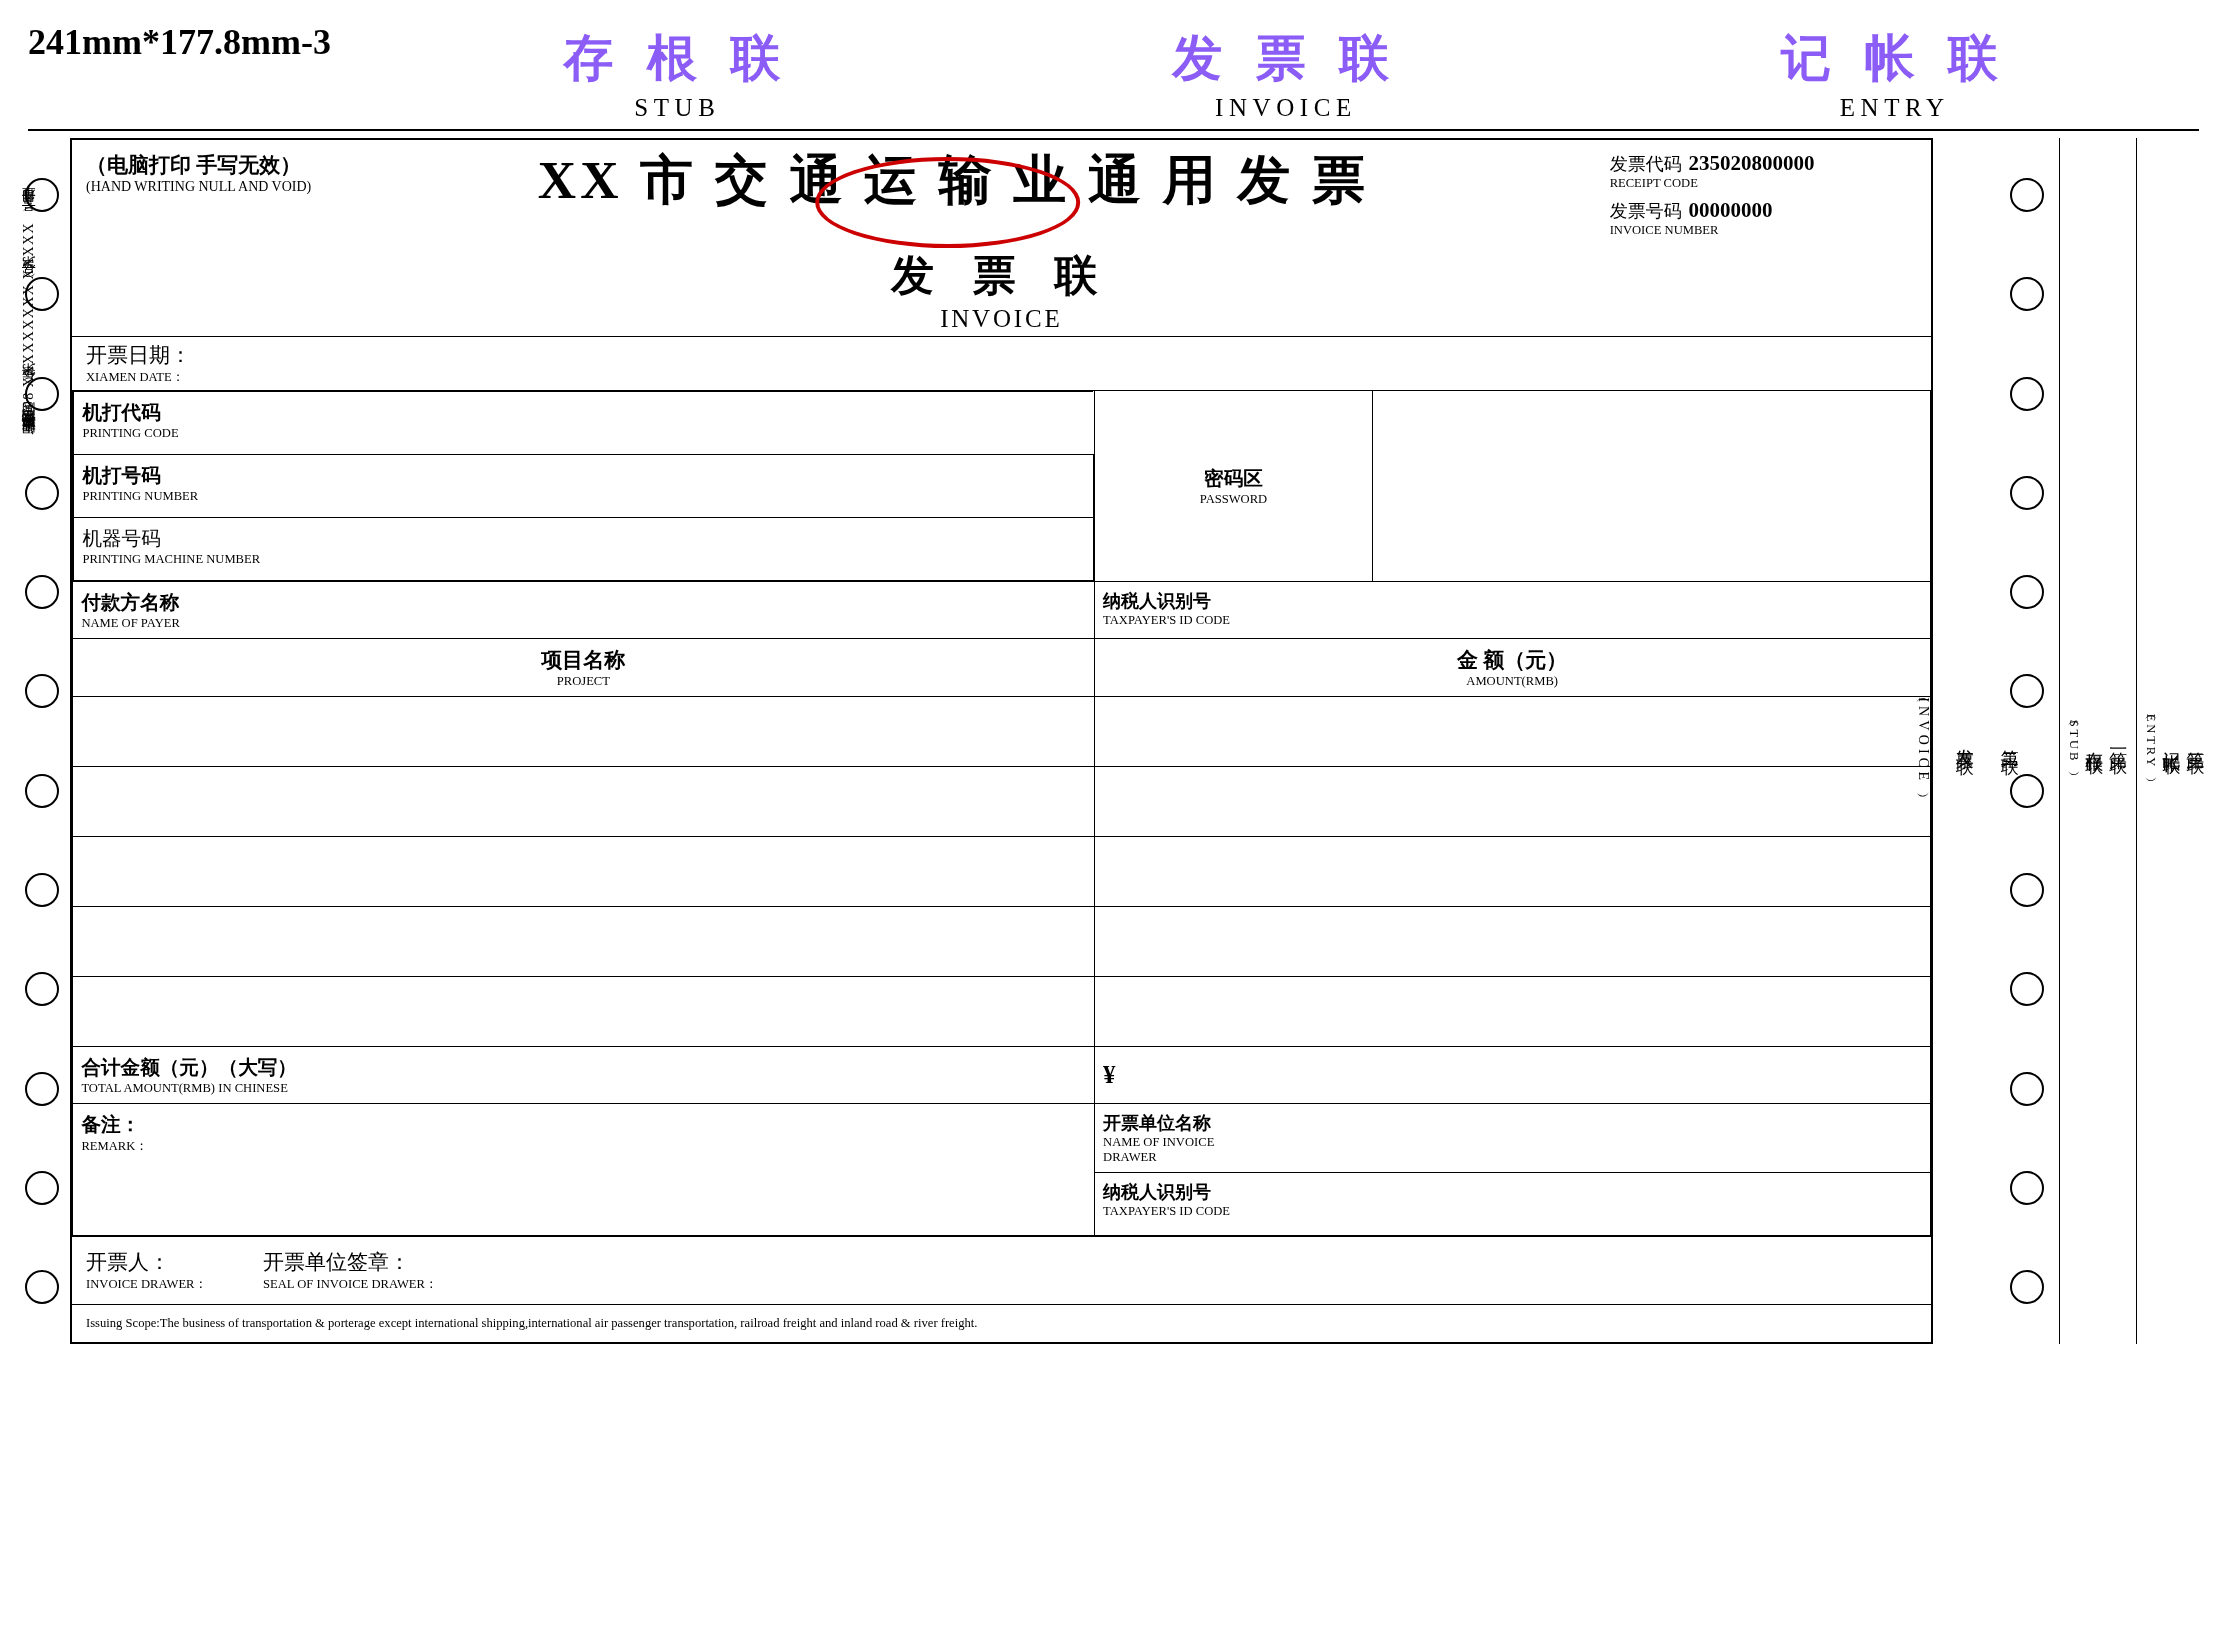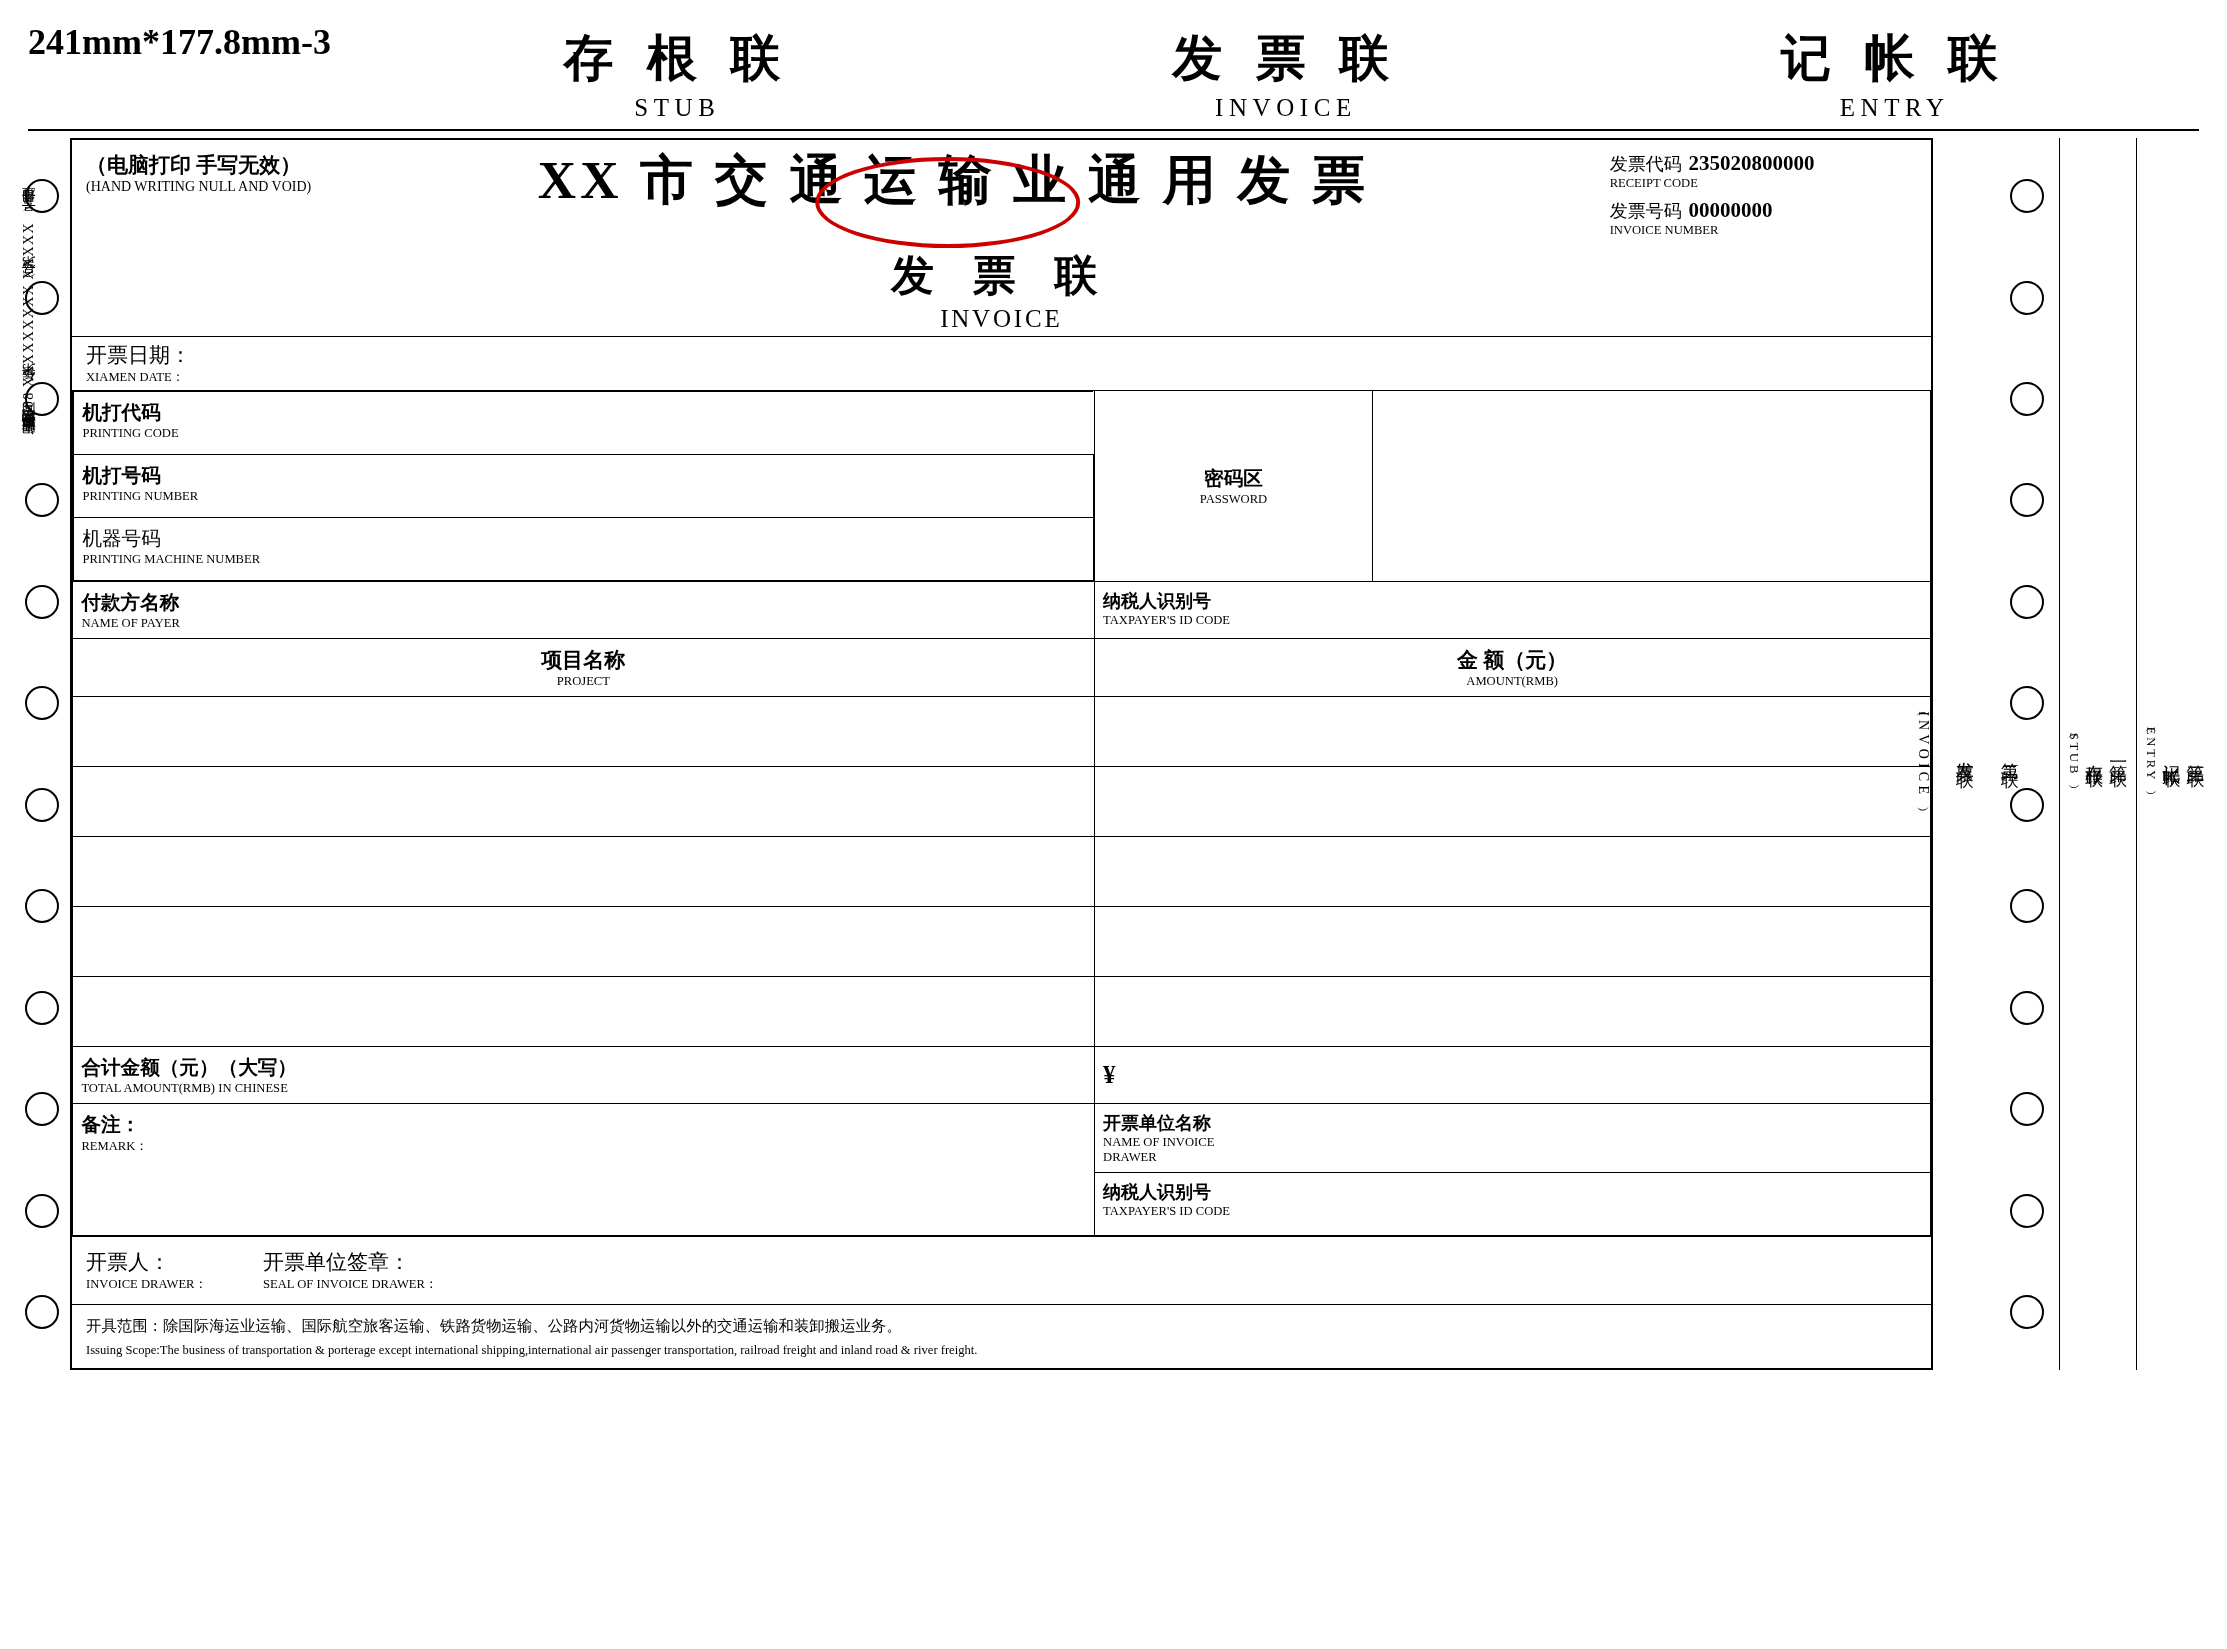--- a/index.html
+++ b/index.html
@@ -43,21 +43,21 @@
       padding-top: 3.5px;
     }
 
     .header-section {
       text-align: center;
     }
 
     .header-section .chinese {
       font-size: 50px;
       font-weight: bold;
-      color: #000000;
+      color: #8b5cf6;
       letter-spacing: 10.5px;
       display: block;
     }
 
     .header-section .english {
       font-size: 25px;
       color: #000;
       letter-spacing: 5.6px;
       display: block;
       margin-top: 2.8px;
@@ -298,21 +298,20 @@
           <span style="font-size:21px;">开票人：</span>
           <span style="font-size:12.6px; display:block;">INVOICE DRAWER：</span>
         </div>
         <div>
           <span style="font-size:21px;">开票单位签章：</span>
           <span style="font-size:12.6px; display:block;">SEAL OF INVOICE DRAWER：</span>
         </div>
       </div>
 
       <div style="padding:8.4px 14px; border-top:1.4px solid #000;">
-        <div style="font-size:15.4px; line-height:1.7;">开具范围：除国际海运业运输、国际航空旅客运输、铁路货物运输、公路内河货物运输以外的交通运输和装卸搬运业务。</div>
         <div style="font-size:12.6px; line-height:1.6;">Issuing Scope:The business of transportation &amp; porterage except international shipping,international air passenger transportation, railroad freight and inland road &amp; river freight.</div>
       </div>
 
     </div>
 
     <div style="display:flex; flex-direction:row; align-items:stretch;">
 
       <div style="display:flex; flex-direction:column; align-items:center; width:63px; margin-left:3.5px;">
         <div style="writing-mode:vertical-rl; text-orientation:mixed; font-size:18px; letter-spacing:4.2px; color:#000; white-space:nowrap; flex:1; display:flex; flex-direction:column; align-items:center; justify-content:center; padding:7px 0;">
           <span>第二联</span>

